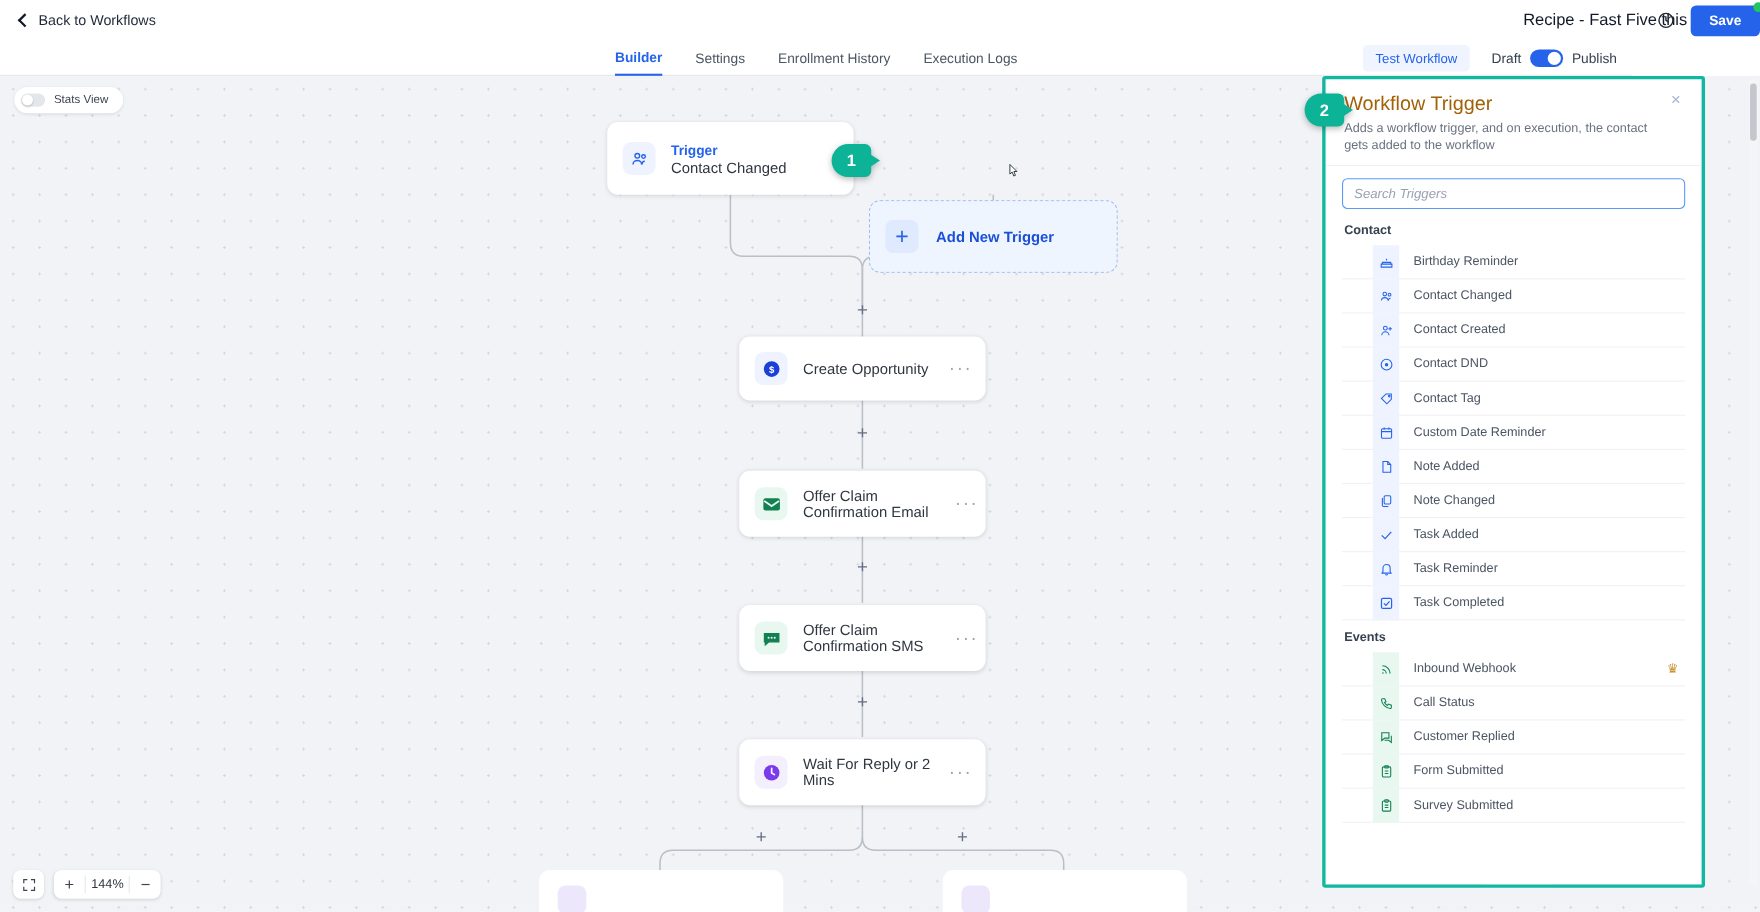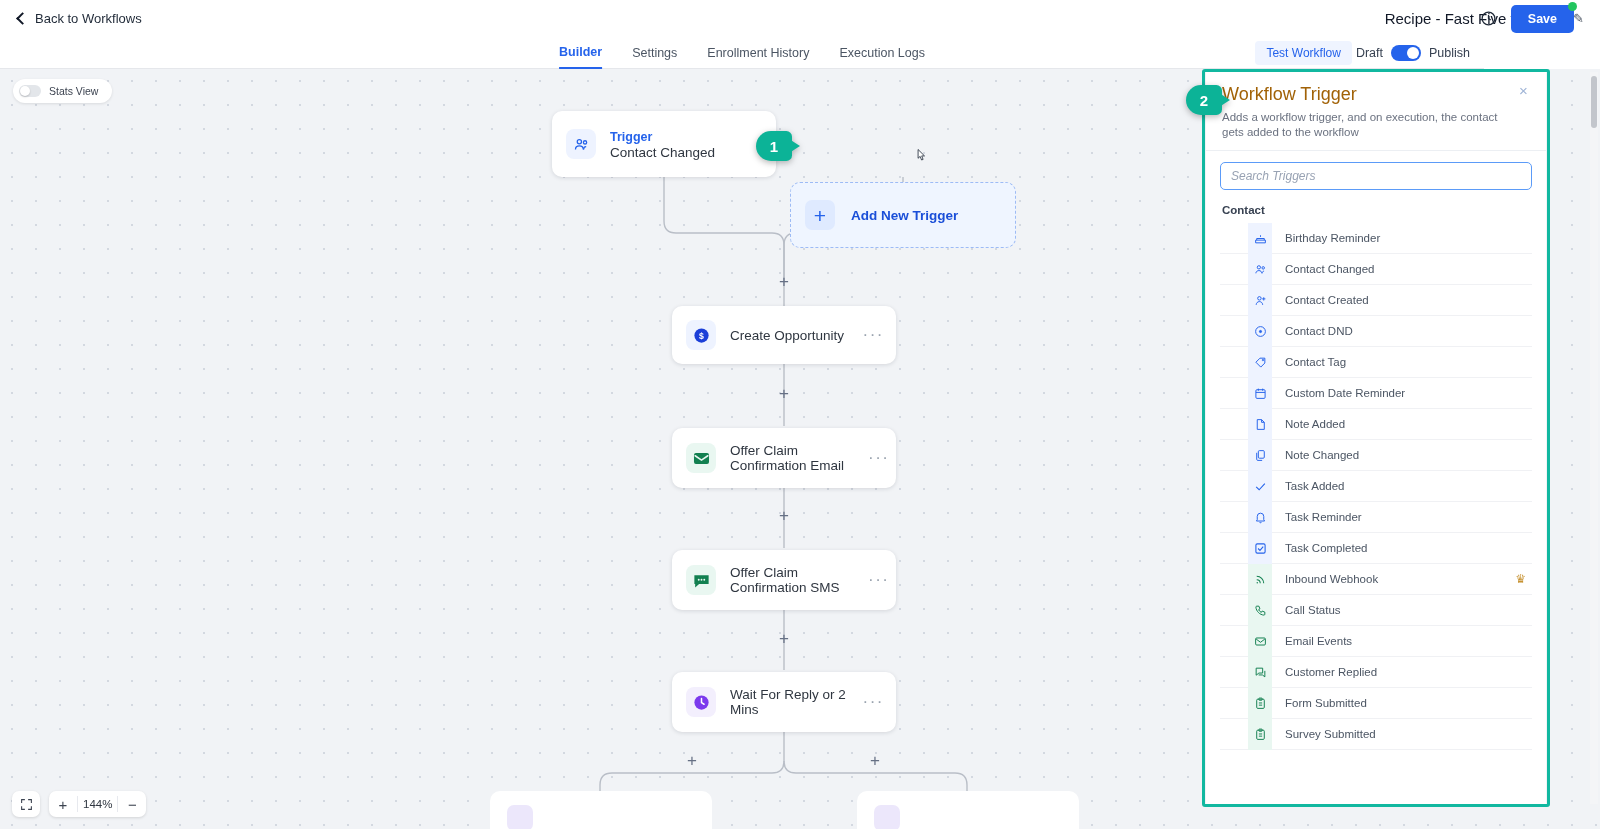--- a/index.html
+++ b/index.html
@@ -22,21 +22,21 @@
   }
   .chev-left { width: 9px; height: 9px; border-left: 2px solid #111827; border-bottom: 2px solid #111827;
     transform: rotate(45deg); display:inline-block; }
   .doc-title {
     position: absolute; left: 0; right: 16px; text-align: center;
     font-size: 15px; color: #111827; font-weight: 400;
     display: flex; justify-content: flex-end; align-items: center; gap: 10px;
   }
   .pencil { color:#4b5563; font-size:13px; cursor:pointer; }
   .topbar-right {
-    position: absolute; right: 26px; top: 0; height: 37px;
+    position: absolute; right: 0; top: 0; height: 37px;
     display: flex; align-items: center; gap: 14px; justify-content: flex-end;
   }
   .clock-icon { width:17px; height:17px; cursor:pointer; }
   .save-btn {
     position: relative;
     background: #2563eb; color: #fff; font-size: 12.5px; font-weight: 600;
     padding: 7px 17px; border-radius: 5px; border: none; cursor: pointer;
   }
   .save-dot {
     position: absolute; top: -3px; right: -3px; width: 9px; height: 9px;
@@ -47,21 +47,21 @@
   .tabsrow {
     position: absolute; top: 37px; left: 0; width: 1484px; height: 32px;
     background:#fff; border-bottom: 1px solid #e5e7eb;
   }
   .tabs { position:absolute; left: 50%; transform: translateX(-50%);
     display: flex; gap: 30px; height: 32px; align-items: center; }
   .tab { font-size: 12.5px; color: #4b5563; cursor: pointer; height:32px;
     display:flex; align-items:center; }
   .tab.active { color: #2563eb; font-weight: 600; border-bottom: 2.5px solid #2563eb; }
   .tabsrow-right { position:absolute; right: 14px; top: 0; height: 32px;
-    display:flex; align-items:center; gap: 4px; }
+    display:flex; align-items:center; gap: 20px; }
   .test-wf {
     background: #eff4ff; color:#2563eb; font-size: 12px; font-weight:500;
     padding: 5px 11px; border-radius: 4px; cursor:pointer;
   }
   .pub-group { display:flex; align-items:center; gap: 8px; font-size:12.5px; color:#374151; }
   .toggle {
     width: 30px; height: 16px; border-radius: 9px; background: #2563eb;
     position: relative; cursor: pointer;
   }
   .toggle .knob { position:absolute; top:2px; right:2px; width:12px; height:12px;
@@ -519,20 +519,21 @@
       <div class="row">
         <div class="row-ic blue">
           <svg width="13" height="13" viewBox="0 0 24 24" fill="none" stroke="#2563eb" stroke-width="2">
             <rect x="3.5" y="3.5" width="17" height="17" rx="2.5"></rect>
               <path d="M7.5 12 11 15.5 17 8.5"></path>
             </svg>
           </div>
         <div class="row-lbl">Task Completed</div>
       </div>
 
+      <div class="grp-head">Events</div>
 
       <div class="row">
         <div class="row-ic green">
           <svg width="13" height="13" viewBox="0 0 24 24" fill="none" stroke="#128050" stroke-width="1.9">
             <path d="M5 19a0 0 0 0 1 0 0"></path>
               <circle cx="6" cy="18" r="1.3" fill="#128050" stroke="none"></circle>
             <path d="M5 12.5a6.5 6.5 0 0 1 6.5 6.5M5 6a13 13 0 0 1 13 13"></path>
             </svg>
           </div>
         <div class="row-lbl">Inbound Webhook</div>
@@ -541,29 +542,20 @@
 
       <div class="row">
         <div class="row-ic green">
           <svg width="13" height="13" viewBox="0 0 24 24" fill="none" stroke="#128050" stroke-width="1.8">
             <path d="M5 4h4l2 5-2.5 1.5a12 12 0 0 0 5 5L15 13l5 2v4c0 .9-.8 1.6-1.7 1.5C10.7 20 4 13.3 3.5 5.7 3.4 4.8 4.1 4 5 4z"></path>
             </svg>
           </div>
         <div class="row-lbl">Call Status</div>
       </div>
 
-      <div class="row">
-        <div class="row-ic green">
-          <svg width="13" height="13" viewBox="0 0 24 24" fill="none" stroke="#128050" stroke-width="1.8">
-            <rect x="3" y="5.5" width="18" height="13" rx="2"></rect>
-              <path d="M4 7.5 12 13.5 20 7.5"></path>
-            </svg>
-          </div>
-        <div class="row-lbl">Email Events</div>
-      </div>
 
       <div class="row">
         <div class="row-ic green">
           <svg width="13" height="13" viewBox="0 0 24 24" fill="none" stroke="#128050" stroke-width="1.8">
             <path d="M4 4h12v9H9l-5 4z"></path>
               <path d="M8.5 16.5h7l4.5 3.5v-3.5h0V9"></path>
             </svg>
           </div>
         <div class="row-lbl">Customer Replied</div>
       </div>

